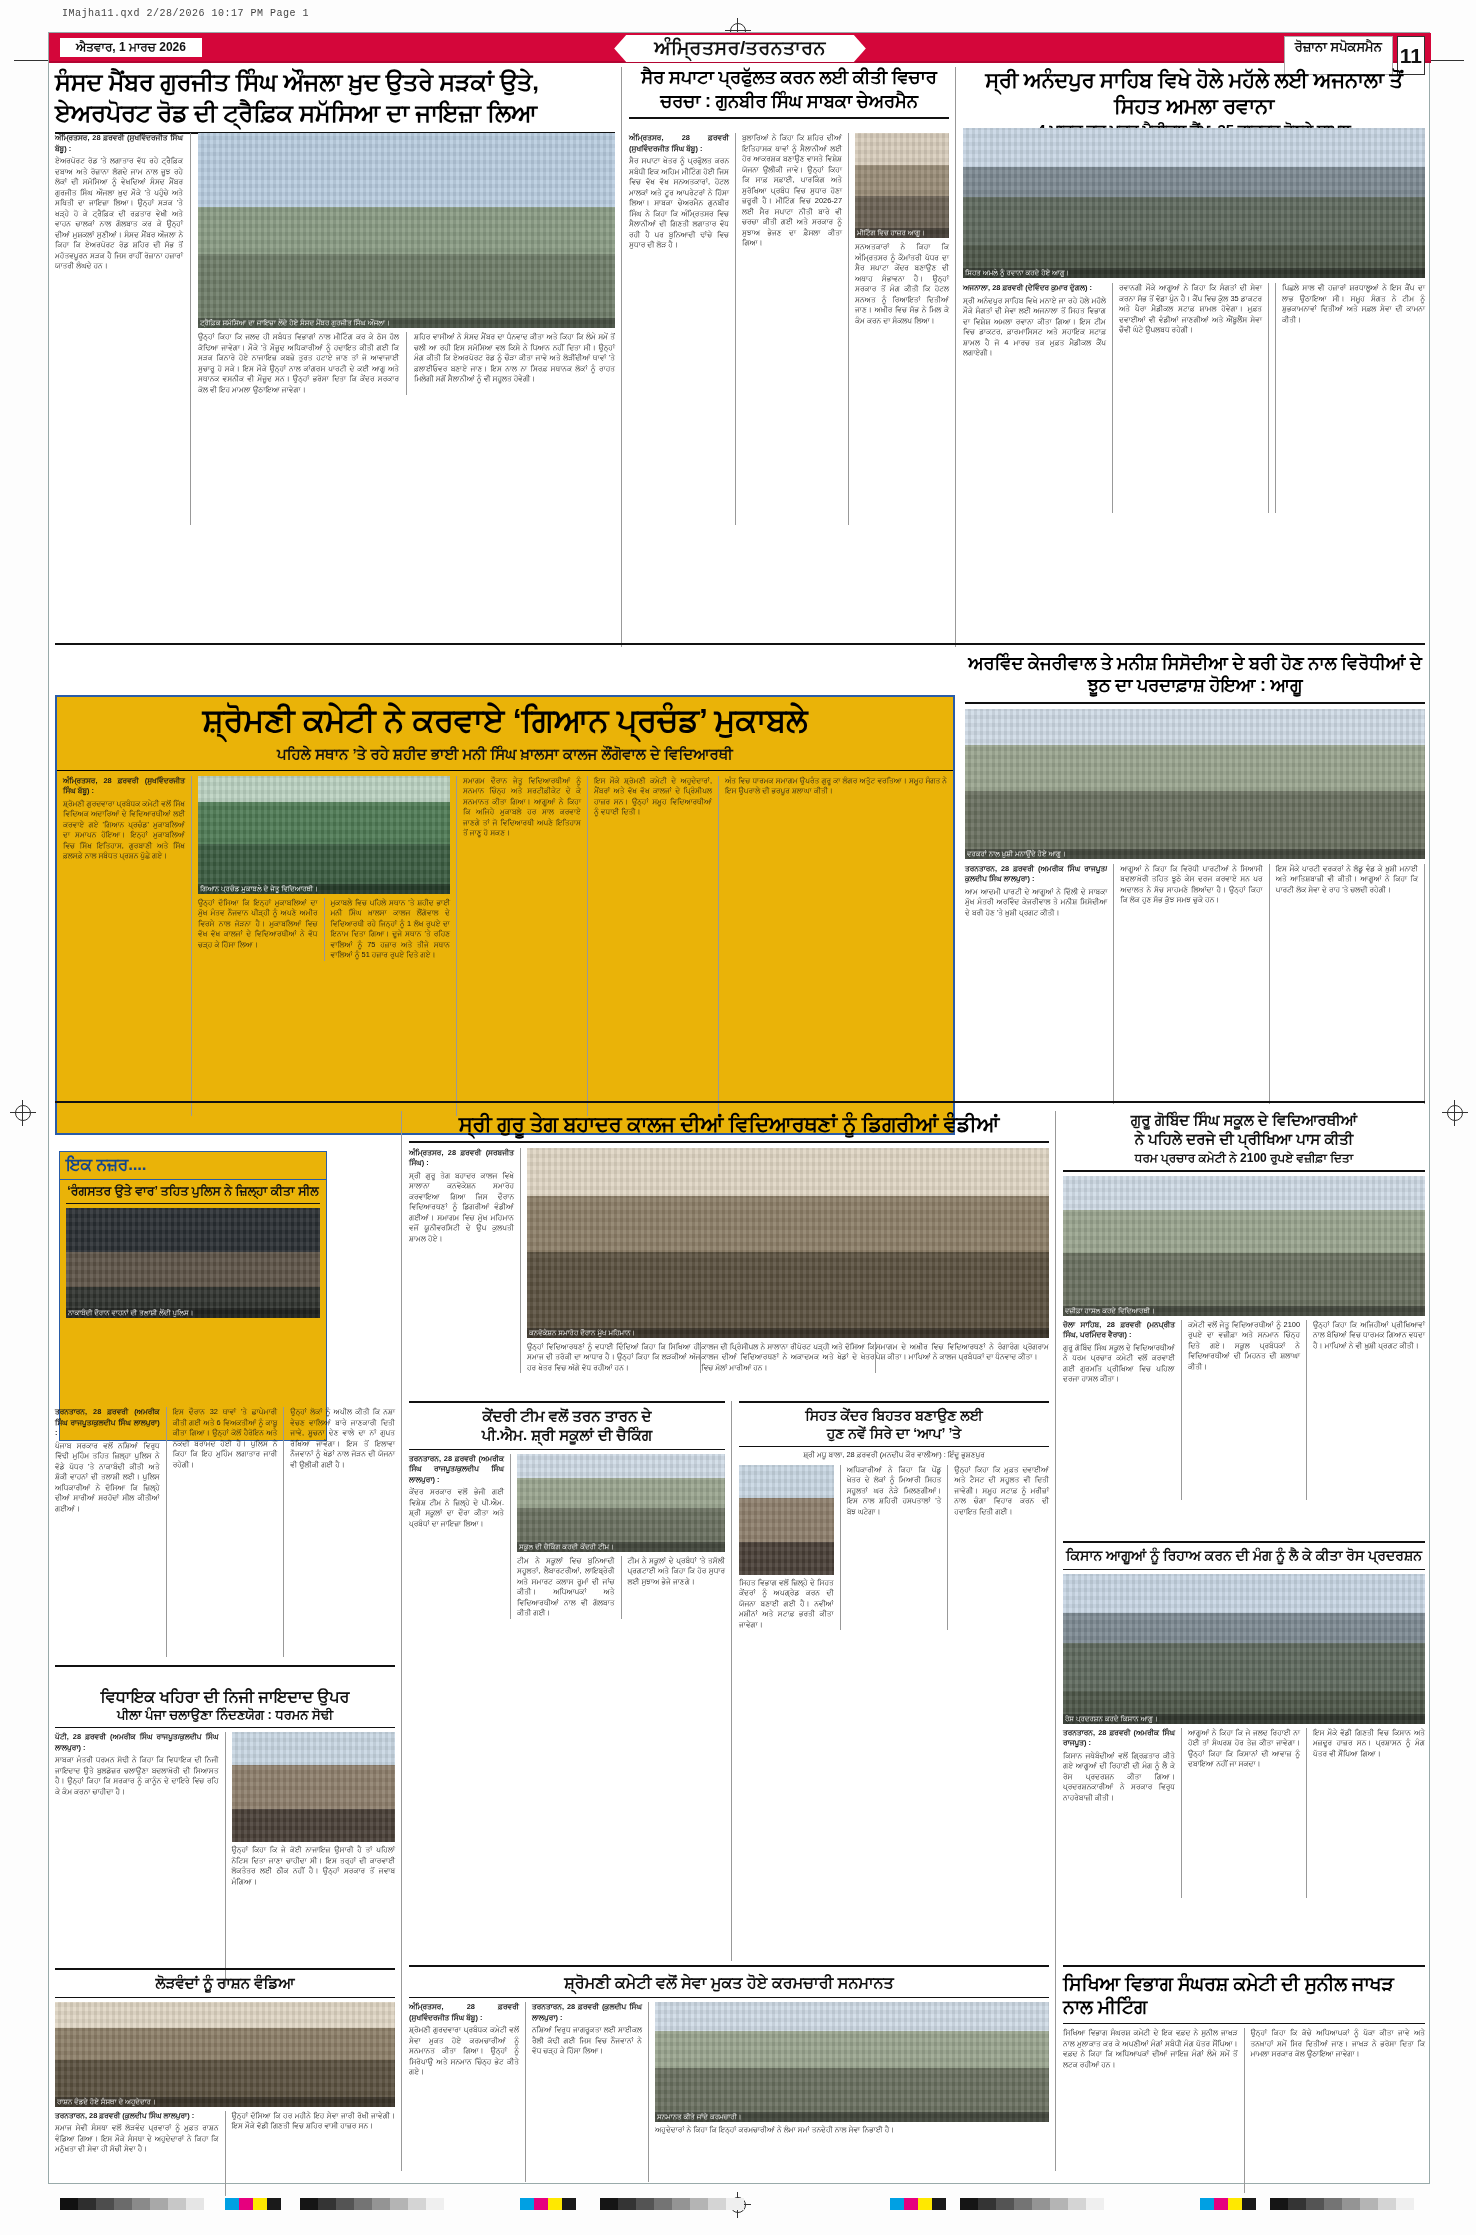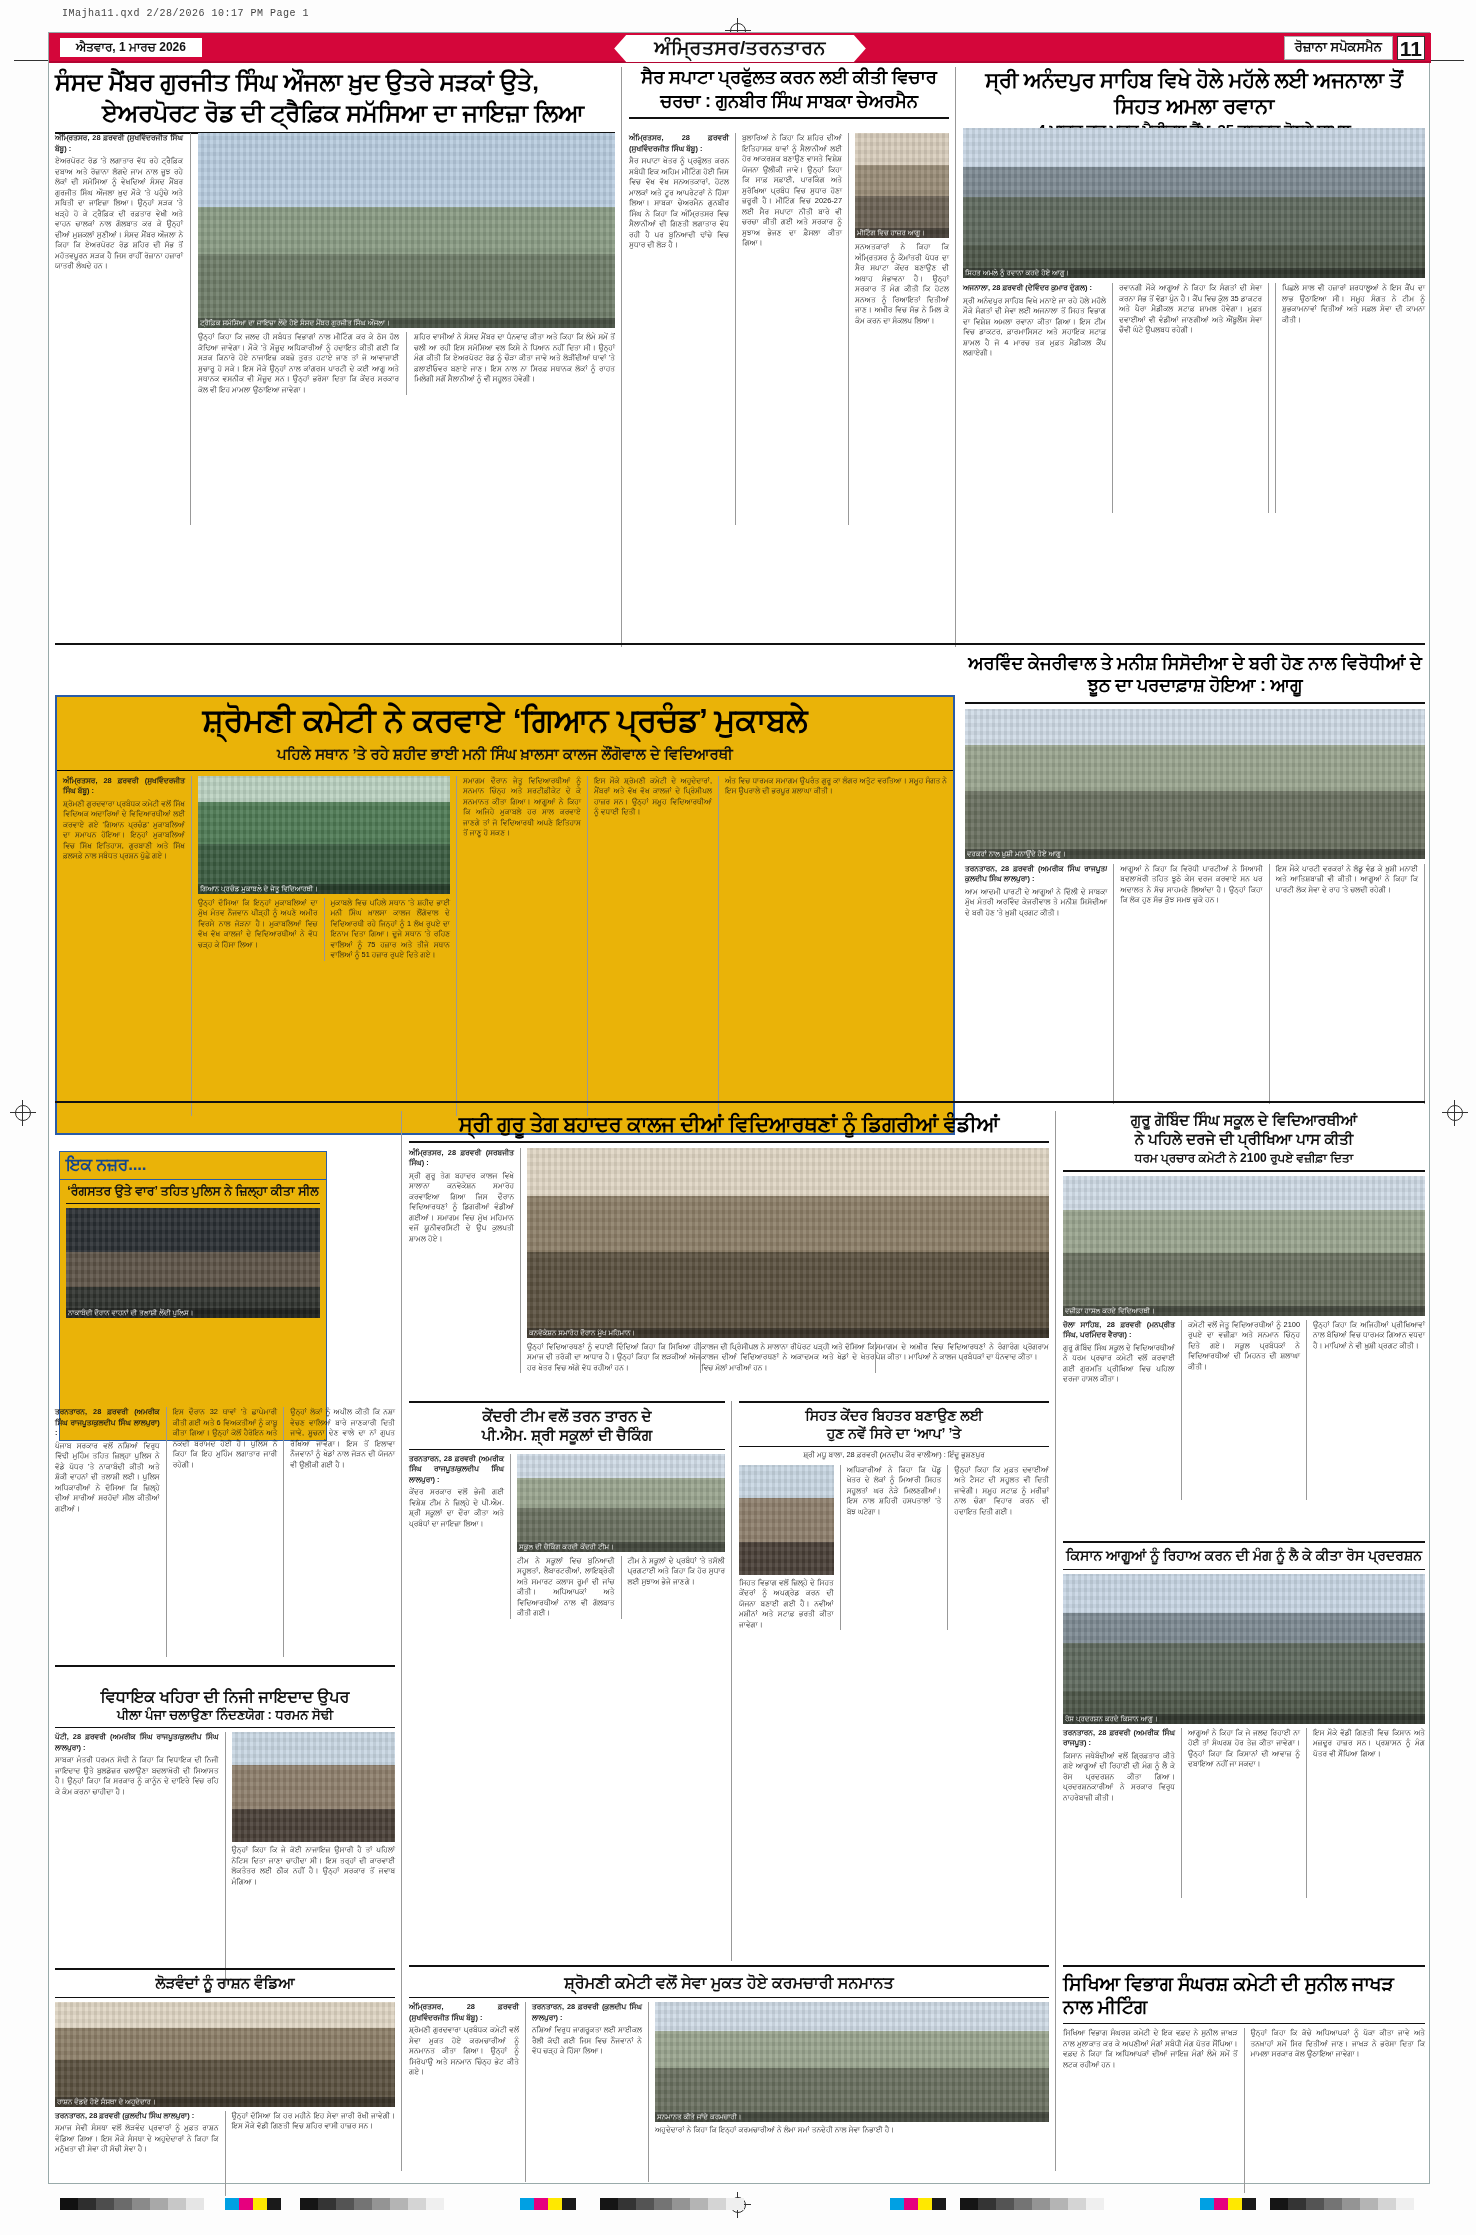--- a/index.html
+++ b/index.html
@@ -71,21 +71,21 @@
     color:#111;
     clip-path: polygon(12px 0, calc(100% - 12px) 0, 100% 50%, calc(100% - 12px) 100%, 12px 100%, 0 50%);
     pointer-events:auto;
   }
   .masthead .right-wrap {
     position:absolute; right:6px; top:3px;
     display:flex; align-items:stretch; gap:4px;
   }
   .masthead .brand-chip {
     background:#fff; border:1px solid #aaa;
-    padding:2px 10px 4px;
+    padding:2px 10px 19px;
     font-size:13px; font-weight:bold; color:#111;
     display:flex; align-items:center;
   }
   .masthead .page-num {
     background:#fff; border:1px solid #333;
     padding:0 2px;
     font-size:21px; font-weight:bold; color:#111;
     display:flex; align-items:center; line-height:1;
   }
 
@@ -184,21 +184,21 @@
         <div class="center-chip">ਅੰਮ੍ਰਿਤਸਰ/ਤਰਨਤਾਰਨ</div>
       </div>
       <div class="right-wrap">
         <div class="brand-chip">ਰੋਜ਼ਾਨਾ ਸਪੋਕਸਮੈਨ</div>
         <div class="page-num">11</div>
       </div>
     </div>
 
     <div style="position:absolute; left:6px; top:34px; width:560px;">
       <div class="hl hl-xl">ਸੰਸਦ ਮੈਂਬਰ ਗੁਰਜੀਤ ਸਿੰਘ ਔਜਲਾ ਖ਼ੁਦ ਉਤਰੇ ਸੜਕਾਂ ਉਤੇ,</div>
-      <div class="hl hl-xl" style="margin-top:2px;margin-left:47px;">ਏਅਰਪੋਰਟ ਰੋਡ ਦੀ ਟ੍ਰੈਫ਼ਿਕ ਸਮੱਸਿਆ ਦਾ ਜਾਇਜ਼ਾ ਲਿਆ</div>
+      <div class="hl hl-xl" style="margin-top:2px;">ਏਅਰਪੋਰਟ ਰੋਡ ਦੀ ਟ੍ਰੈਫ਼ਿਕ ਸਮੱਸਿਆ ਦਾ ਜਾਇਜ਼ਾ ਲਿਆ</div>
       <div class="rule-thick" style="margin-top:4px;"></div>
     </div>
 
     <div style="position:absolute; left:6px; top:100px; width:560px; height:392px;">
       <div style="display:flex; gap:7px; height:100%;">
         <div style="width:128px;">
           <div class="body-col"><span class="dateline">ਅੰਮ੍ਰਿਤਸਰ,    28    ਫ਼ਰਵਰੀ (ਸੁਖਵਿੰਦਰਜੀਤ ਸਿੰਘ ਬੱਬੂ) :</span></div>
           <div class="body-col" style="margin-top:2px;">ਏਅਰਪੋਰਟ ਰੋਡ 'ਤੇ ਲਗਾਤਾਰ ਵੱਧ ਰਹੇ ਟ੍ਰੈਫ਼ਿਕ ਦਬਾਅ ਅਤੇ ਰੋਜ਼ਾਨਾ ਲੱਗਦੇ ਜਾਮ ਨਾਲ ਜੂਝ ਰਹੇ ਲੋਕਾਂ ਦੀ ਸਮੱਸਿਆ ਨੂੰ ਵੇਖਦਿਆਂ ਸੰਸਦ ਮੈਂਬਰ ਗੁਰਜੀਤ ਸਿੰਘ ਔਜਲਾ ਖ਼ੁਦ ਮੌਕੇ 'ਤੇ ਪਹੁੰਚੇ ਅਤੇ ਸਥਿਤੀ ਦਾ ਜਾਇਜ਼ਾ ਲਿਆ। ਉਨ੍ਹਾਂ ਸੜਕ 'ਤੇ ਖੜ੍ਹੇ ਹੋ ਕੇ ਟ੍ਰੈਫ਼ਿਕ ਦੀ ਰਫ਼ਤਾਰ ਵੇਖੀ ਅਤੇ ਵਾਹਨ ਚਾਲਕਾਂ ਨਾਲ ਗੱਲਬਾਤ ਕਰ ਕੇ ਉਨ੍ਹਾਂ ਦੀਆਂ ਮੁਸ਼ਕਲਾਂ ਸੁਣੀਆਂ। ਸੰਸਦ ਮੈਂਬਰ ਔਜਲਾ ਨੇ ਕਿਹਾ ਕਿ ਏਅਰਪੋਰਟ ਰੋਡ ਸ਼ਹਿਰ ਦੀ ਸੱਭ ਤੋਂ ਮਹੱਤਵਪੂਰਨ ਸੜਕ ਹੈ ਜਿਸ ਰਾਹੀਂ ਰੋਜ਼ਾਨਾ ਹਜ਼ਾਰਾਂ ਯਾਤਰੀ ਲੰਘਦੇ ਹਨ।</div>
         </div>
         <div class="vrule"></div>

